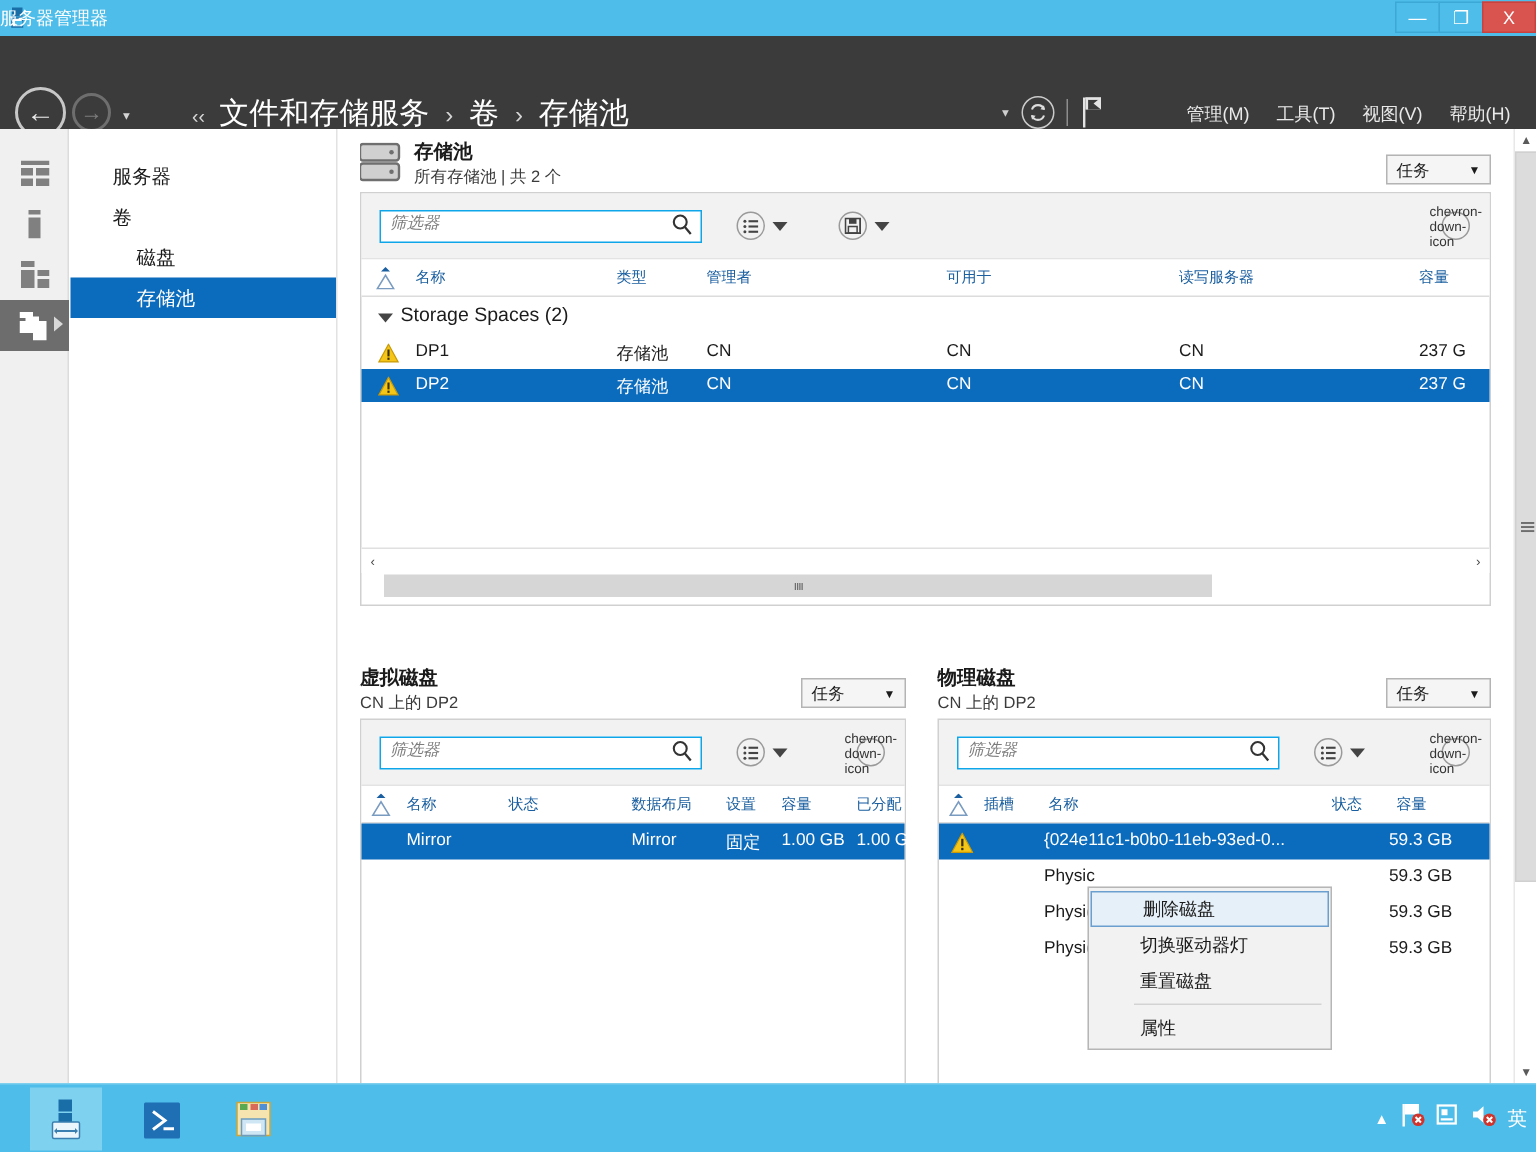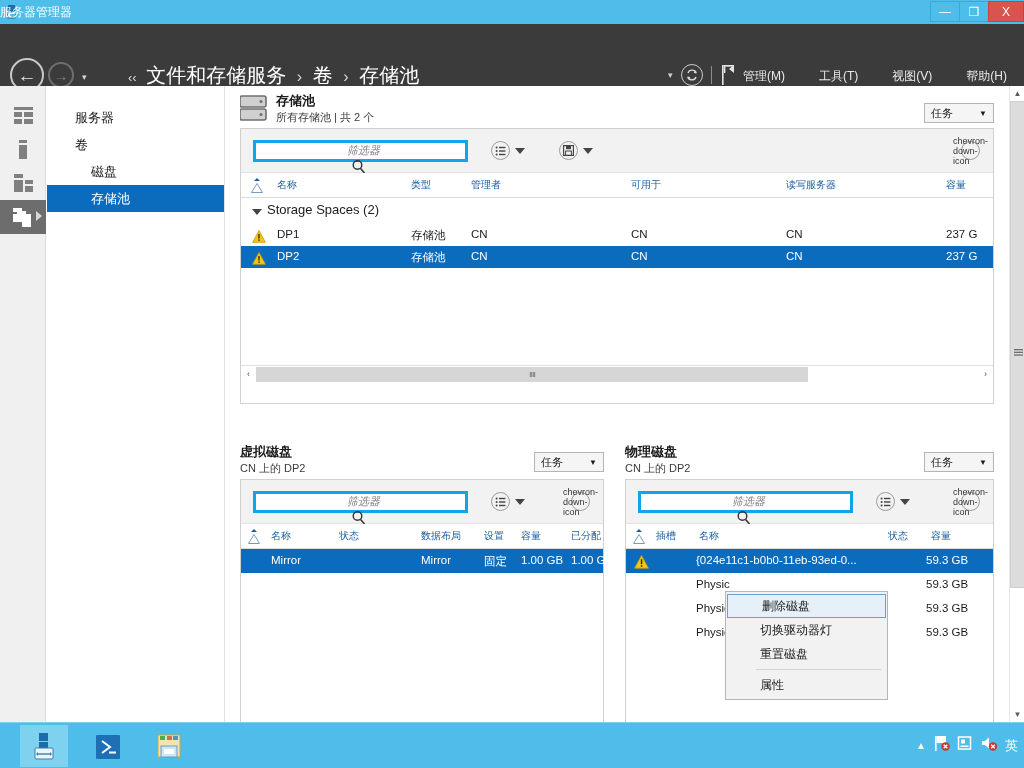--- a/index.html
+++ b/index.html
@@ -50,21 +50,21 @@
     position: absolute; left: 82px; top: 48px; color: #d5d5d5; font-size: 9px;
   }
   .crumbs {
     position: absolute; left: 128px; top: 38px; color: #ffffff;
     font-size: 20px; white-space: nowrap;
   }
   .crumbs .lead { font-size: 13px; color: #d6d6d6; margin-right: 4px; }
   .crumbs .sep { color: #d6d6d6; margin: 0 5px; font-size: 16px; }
   .nav-right {
     position: absolute; right: 8px; top: 40px; display: flex;
-    align-items: center; gap: 16px;
+    align-items: center; gap: 0px;
   }
   .navmenu {
     color: #e9e9e9; font-size: 12px; padding: 4px 9px; white-space: nowrap;
   }
   .navtools {
     position: absolute; left: 668px; top: 40px; display: flex;
     align-items: center; gap: 8px;
   }
   .navtools .tcaret { color: #cfcfcf; font-size: 9px; }
   .refresh-ic {
@@ -131,22 +131,22 @@
 
   .pane {
     border: 1px solid #d0d0d0; background: #ffffff; position: relative;
   }
   .filterbar {
     height: 44px; background: #f2f2f2; border-bottom: 1px solid #e3e3e3;
     position: relative;
   }
   .filterbox {
     position: absolute; left: 12px; top: 11px; height: 22px;
-    border: 3px solid #0ea5e9; background: #ffffff;
-    display: flex; align-items: center; flex-direction: column;
+    border: 1px solid #0ea5e9; background: #ffffff;
+    display: flex; align-items: flex-start;
   }
   .filterbox .ph {
     font-size: 11px; font-style: italic; color: #7d7d7d; padding-left: 6px;
     flex: 1;
   }
   .mag { width: 18px; height: 18px; margin-right: 3px; }
   .rnd-ic {
     width: 19px; height: 19px; border-radius: 50%; border: 1px solid #9a9a9a;
     display: flex; align-items: center; justify-content: center;
   }
@@ -194,21 +194,21 @@
     position: absolute; left: 0; bottom: 21px; width: 100%; height: 17px;
     border-top: 1px solid #e0e0e0; background: #ffffff;
     display: flex; align-items: center;
   }
   .hs-arrow {
     width: 15px; height: 15px; display: flex; align-items: center;
     justify-content: center; font-size: 9px; color: #4a4a4a;
   }
   .hs-track { flex: 1; height: 15px; position: relative; }
   .hs-thumb {
-    position: absolute; left: 0; top: 0; height: 15px; background: #d6d6d6;
+    position: absolute; left: 0; top: 16px; height: 15px; background: #d6d6d6;
     display: flex; align-items: center; justify-content: center;
     color: #6b6b6b; font-size: 9px; letter-spacing: -1px;
   }
   .statusline {
     position: absolute; left: 0; bottom: 0; width: 100%; height: 21px;
     border-top: 1px solid #e0e0e0; font-size: 11px; color: #1b1b1b;
     padding-left: 7px; line-height: 20px; background: #ffffff;
   }
 
   

